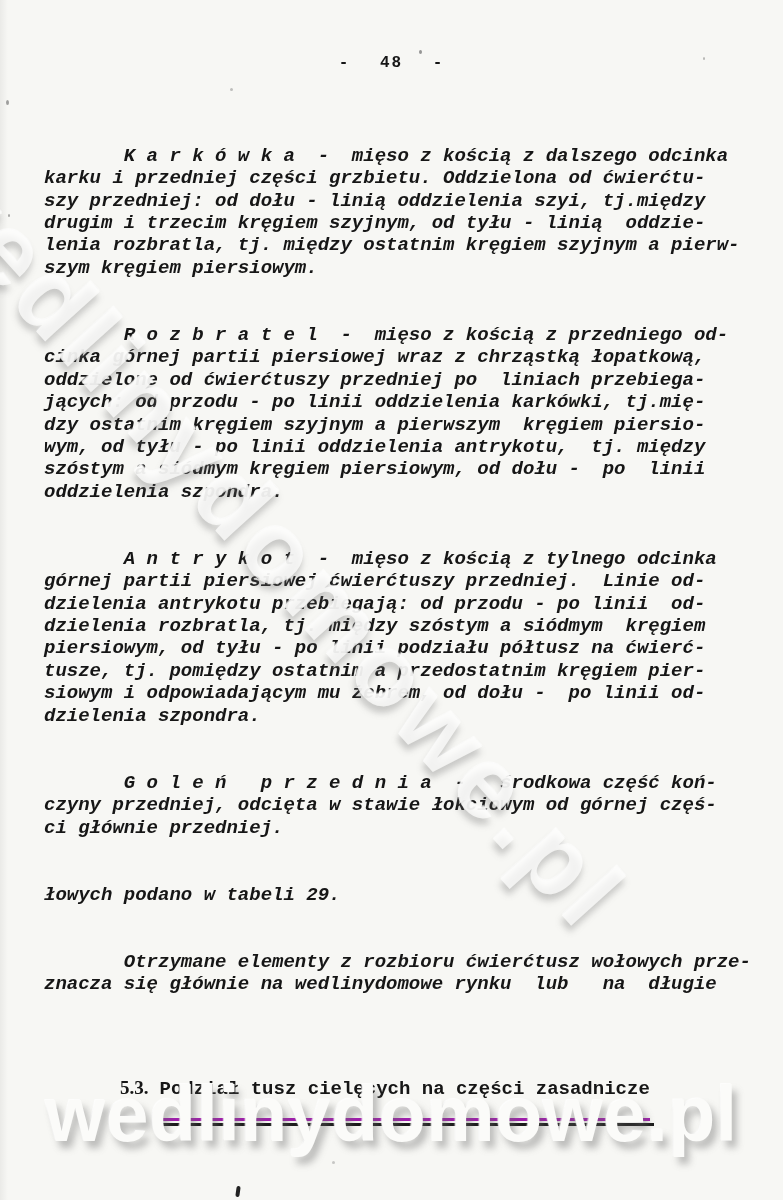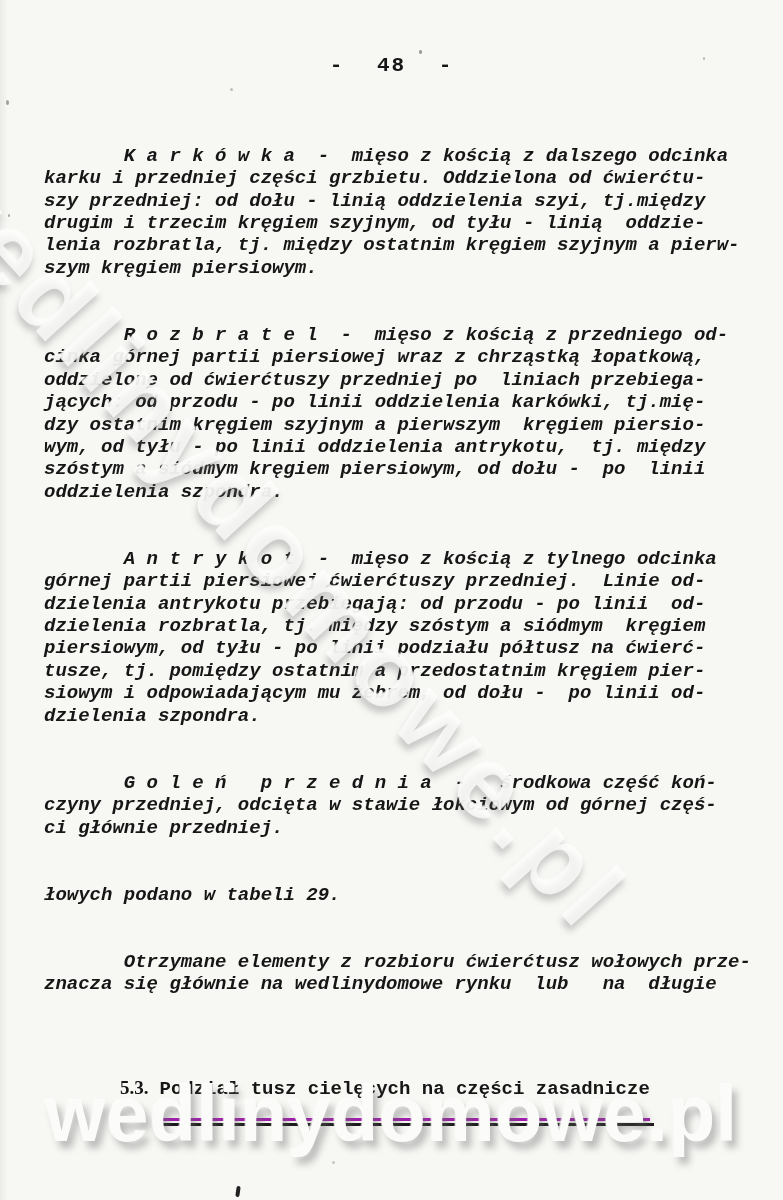--- a/index.html
+++ b/index.html
@@ -13,21 +13,21 @@
     color:#161616;
   }
   .page::before{
     content:"";position:absolute;left:0;top:0;bottom:0;width:8px;
     background:linear-gradient(90deg,rgba(0,0,0,0.05),rgba(0,0,0,0));
     pointer-events:none;
   }
   .pageno{
     position:absolute;top:54px;left:0;width:100%;
     text-align:center;
-    font-size:21px;
+    font-size:16px;
     letter-spacing:2px;
     word-spacing:18px;
   }
   .body{
     position:absolute;left:44px;top:100px;width:716px;
     font-size:19px;
     line-height:22.4px;
     white-space:pre;
   }
   .para{margin:0;}

